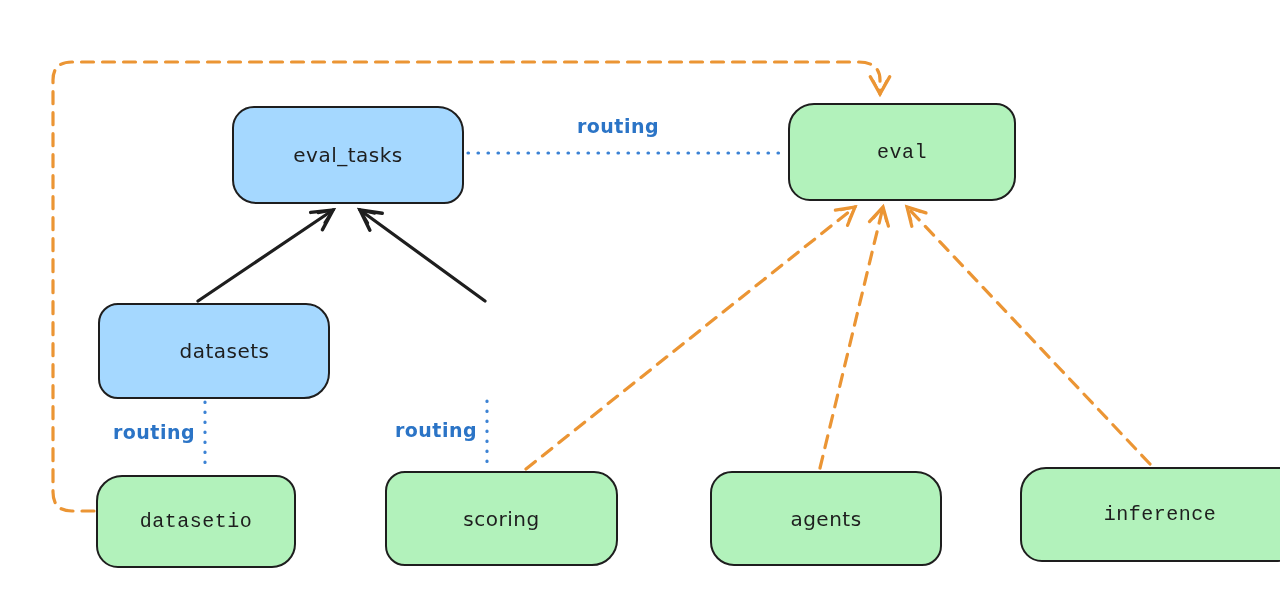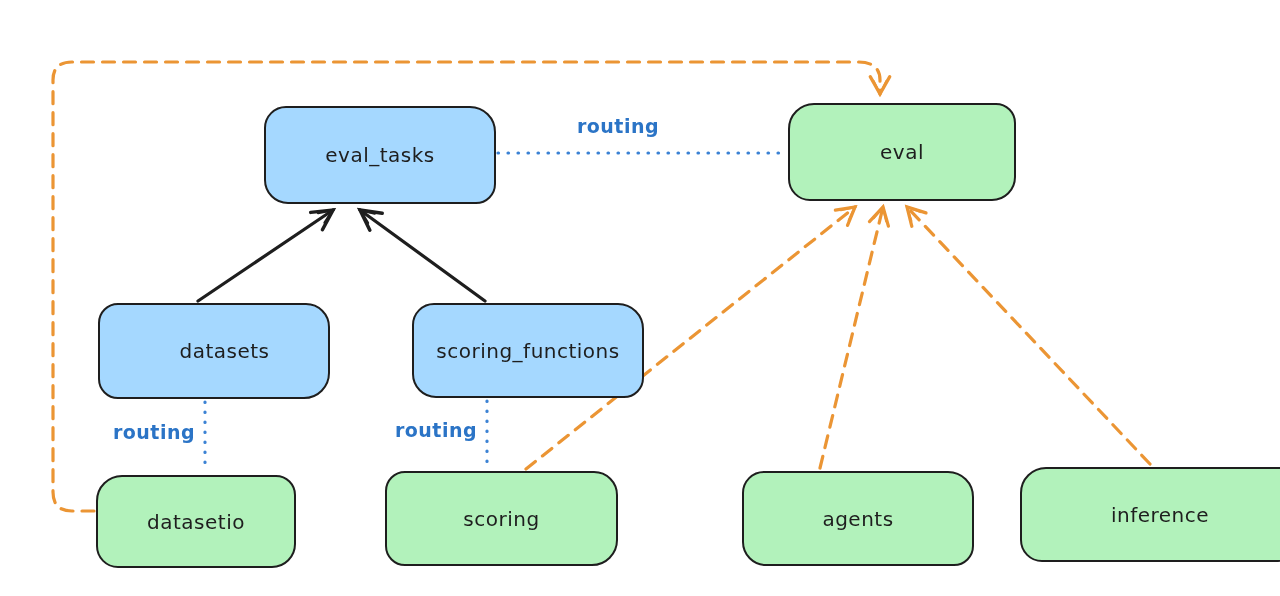--- a/index.html
+++ b/index.html
@@ -27,22 +27,22 @@
     align-items: center;
     justify-content: center;
     border: 2.5px solid #1e1e1e;
     color: #1e1e1e;
     font-size: 20px;
     letter-spacing: 0.5px;
     box-sizing: border-box;
   }
   .node.blue  { background: #a5d8ff; }
   .node.green { background: #b2f2bb; }
-  .r1 { border-radius: 22px 26px 20px 24px; margin-left: 32px; }
-  .r2 { border-radius: 26px 20px 24px 22px; }
+  .r1 { border-radius: 22px 26px 20px 24px; }
+  .r2 { border-radius: 26px 20px 24px 22px; font-family: Liberation Mono, monospace; }
   .r3 { border-radius: 20px 24px 26px 20px; }
   .edge-label {
     position: absolute;
     color: #2b74c6;
     font-size: 19px;
     font-weight: 700;
     letter-spacing: 0.5px;
     text-align: center;
   }
   .blue-dotted {
@@ -102,23 +102,20 @@
   </div>
 
   <div class="node green r2" style="left:788px; top:103px; width:228px; height:98px;">
     <span>eval</span>
   </div>
 
   <div class="node blue r3" style="left:98px; top:303px; width:232px; height:96px;padding-left:21px;">
     <span>datasets</span>
   </div>
 
-  <div class="node blue r1" style="left:380px; top:303px; width:232px; height:95px;">
-    <span>scoring_functions</span>
-  </div>
 
   <div class="node green r2" style="left:96px; top:475px; width:200px; height:93px;">
     <span>datasetio</span>
   </div>
 
   <div class="node green r1" style="left:710px; top:471px; width:232px; height:95px;">
     <span>agents</span>
   </div>
 
   <div class="node green r3" style="left:385px; top:471px; width:233px; height:95px;">

